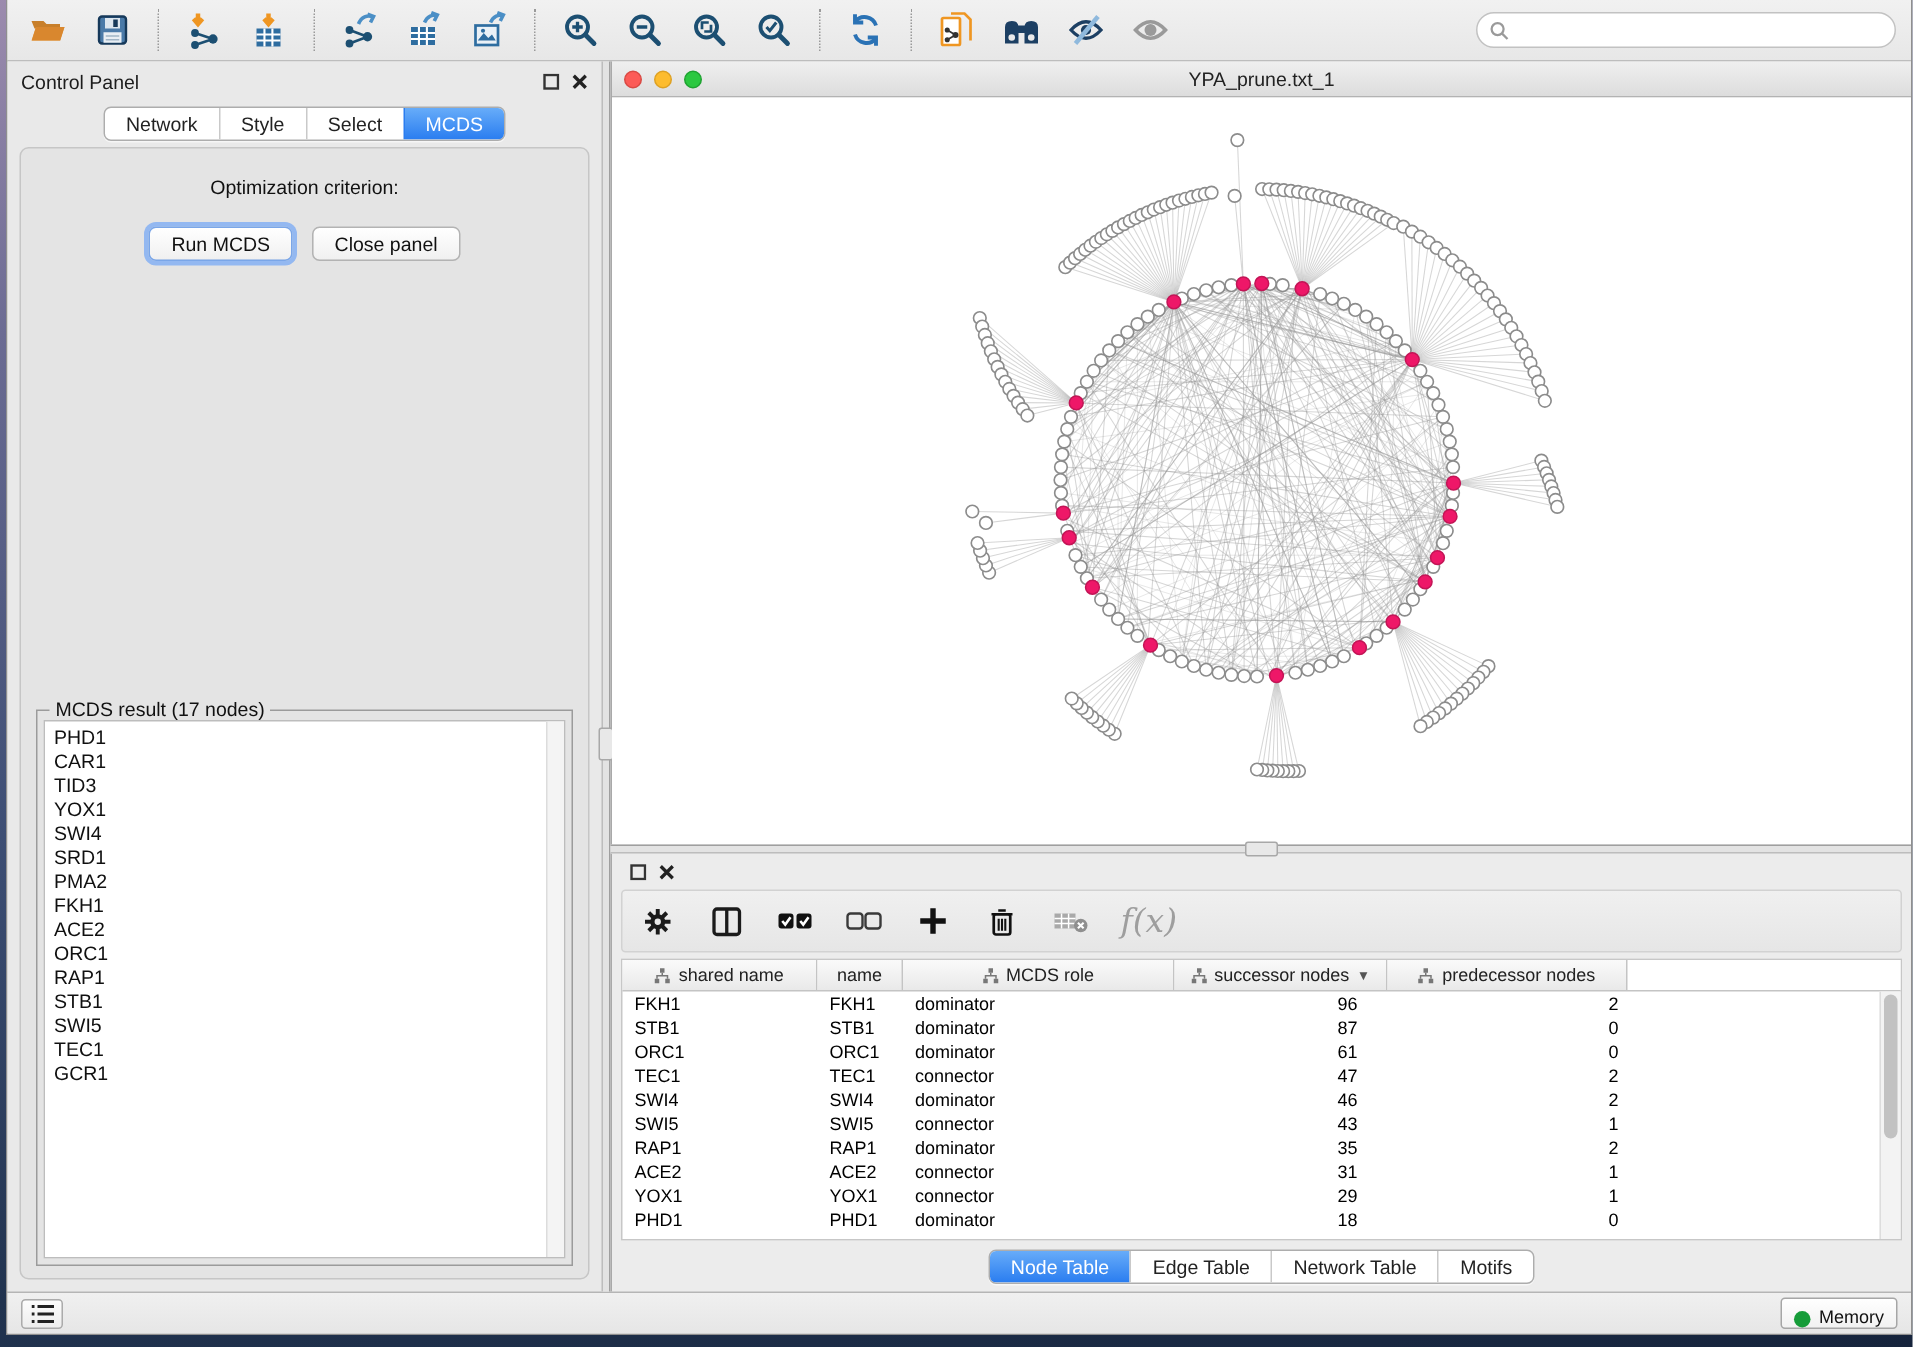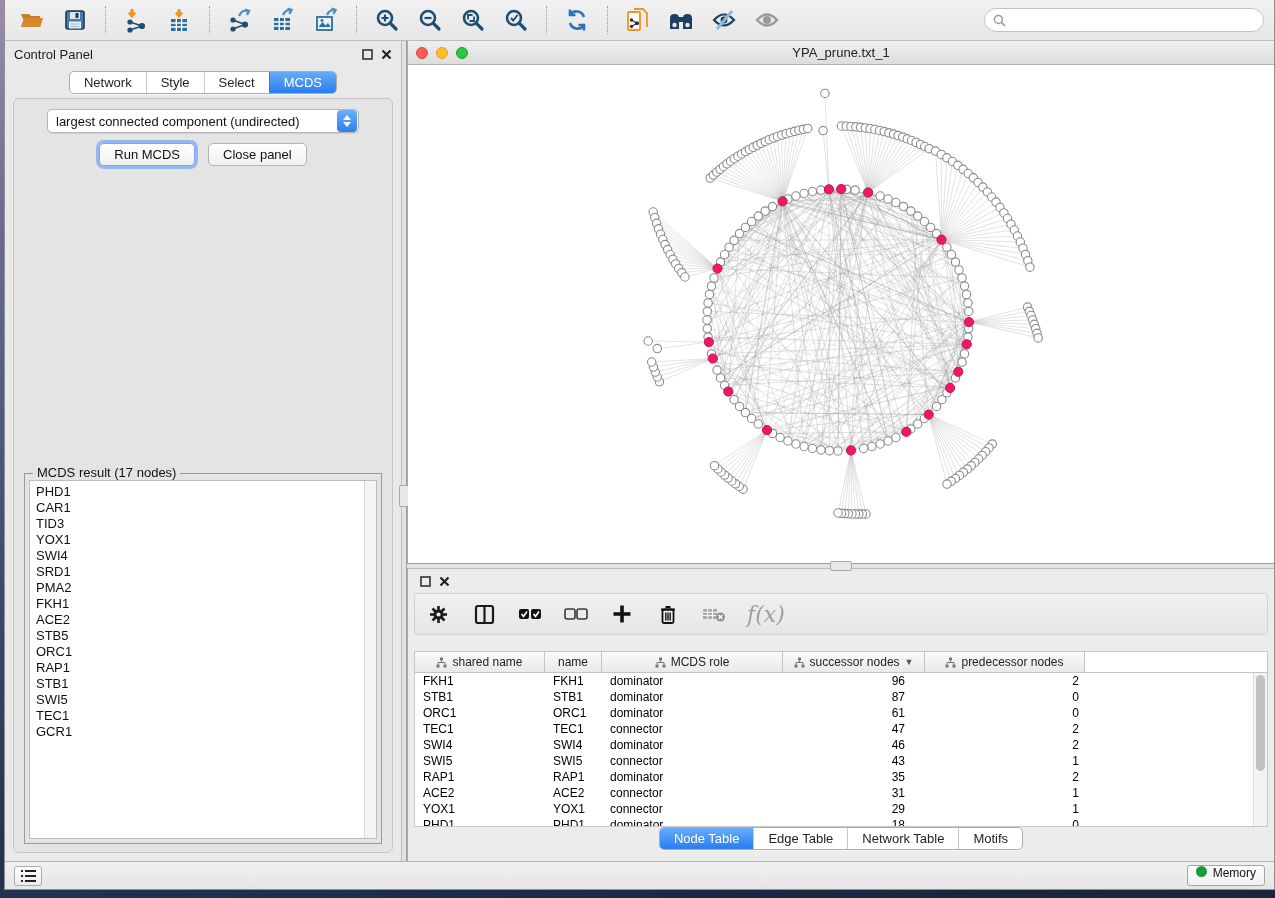--- a/index.html
+++ b/index.html
@@ -83,45 +83,45 @@
 
   
   .table-panel { flex:1; display:flex; flex-direction:column; background:#ececec; border-left:1px solid #a9a9a9; min-height:0; }
   .tp-header { height:24px; display:flex; align-items:center; padding:0 12px; font-size:13px; color:#1d1d1d; flex:none; }
   .tp-header .title { flex:1; }
   .tp-toolbar { height:42px; margin:0 6px; background:linear-gradient(#f0f0f0,#e6e6e6); border:1px solid #d2d2d2;
     border-radius:3px; display:flex; align-items:center; padding:0 10px; gap:20px; flex:none; }
   .tp-icon { width:26px; height:26px; display:flex; align-items:center; justify-content:center; }
   .fx { font-family:"DejaVu Serif", serif; font-style:italic; font-size:22px; color:#9e9e9e; }
 
-  .tbl { margin:16px 6px 0; flex:1; background:#fff; border:1px solid #c7c7c7; display:flex; flex-direction:column; min-height:0; }
+  .tbl { margin:4px 6px 0; flex:1; background:#fff; border:1px solid #c7c7c7; display:flex; flex-direction:column; min-height:0; }
   .tbl-colheader { height:21px; display:flex; flex:none; border-bottom:1px solid #c4c4c4; }
   .col-cell { background:linear-gradient(#fafafa,#e9e9e9); border-right:1px solid #c4c4c4; display:flex;
     align-items:center; justify-content:center; gap:5px; font-size:12px; color:#222; position:relative; flex:none; }
   .col-rest { flex:1; background:#fff; }
   .sort-chevron { font-size:9px; color:#555; }
   .tbl-body { flex:1; display:flex; min-height:0; }
   .rows { flex:1; overflow:hidden; }
   .t-row { display:flex; height:16px; align-items:center; }
   .t-cell { font-size:12px; color:#000; white-space:nowrap; overflow:hidden; flex:none; }
   .t-cell.left { padding-left:8px; }
   .t-cell.right { text-align:right; }
   .tbl-vscroll { width:14px; background:#f3f3f3; border-left:1px solid #ddd; position:relative; flex:none; }
   .tbl-thumb { position:absolute; left:2px; right:2px; top:2px; height:96px; background:#c2c2c2; border-radius:5px; }
 
-  .tp-tabs-band { height:34px; flex:none; display:flex; align-items:flex-start; justify-content:center; }
+  .tp-tabs-band { height:34px; flex:none; display:flex; align-items:center; justify-content:center; }
 
   
   .status-bar { height:28px; flex:none; background:linear-gradient(#f0f0f0,#e6e6e6); border-top:1px solid #b5b5b5;
     display:flex; align-items:center; padding:0 9px; }
   .status-left-btn { width:28px; height:20px; background:linear-gradient(#fdfdfd,#ededed); border:1px solid #ababab;
     border-radius:3px; display:flex; align-items:center; justify-content:center; }
   .status-spacer { flex:1; }
   .memory-btn { height:21px; padding:0 8px; background:linear-gradient(#ffffff,#f1f1f1); border:1px solid #a6a6a6;
-    border-radius:3px; display:flex; align-items:flex-start; gap:6px; font-size:12px; color:#111; }
+    border-radius:3px; display:flex; align-items:flex-end; gap:6px; font-size:12px; color:#111; }
   .memory-dot { width:11px; height:11px; border-radius:50%; background:#169c39; }
 
   svg { display:block; }
 </style>
 </head>
 <body>
 
 <div class="app-window">
 
   <div class="toolbar">
@@ -281,45 +281,38 @@
       </div>
       <div class="cp-tabs" id="cp-tabs">
           <div class="seg">
             <div class="seg-item">Network</div>
             <div class="seg-item">Style</div>
             <div class="seg-item">Select</div>
             <div class="seg-item active">MCDS</div>
           </div>
         </div>
       <div class="cp-body">
-        <div class="dropdown">
-          <span class="val">largest connected component (undirected)</span>
-          <span class="dd-stepper">
-              <span class="up"></span>
-              <span class="dn"></span>
-            </span>
-        </div>
+        <div class="opt-label">Optimization criterion:</div>
         <div class="btn-row">
           <div class="mac-btn focused">Run MCDS</div>
           <div class="mac-btn">Close panel</div>
         </div>
         <div class="mcds-group">
           <div class="mcds-group-label">MCDS result (17 nodes)</div>
           <div class="mcds-list-wrap">
             <div class="mcds-list" id="mcds-list">
                 <div class="mcds-item">PHD1</div>
                 <div class="mcds-item">CAR1</div>
                 <div class="mcds-item">TID3</div>
                 <div class="mcds-item">YOX1</div>
                 <div class="mcds-item">SWI4</div>
                 <div class="mcds-item">SRD1</div>
                 <div class="mcds-item">PMA2</div>
                 <div class="mcds-item">FKH1</div>
                 <div class="mcds-item">ACE2</div>
-                <div class="mcds-item">STB5</div>
                 <div class="mcds-item">ORC1</div>
                 <div class="mcds-item">RAP1</div>
                 <div class="mcds-item">STB1</div>
                 <div class="mcds-item">SWI5</div>
                 <div class="mcds-item">TEC1</div>
                 <div class="mcds-item">GCR1</div>
               </div>
             <div class="mcds-scroll"></div>
           </div>
         </div>

